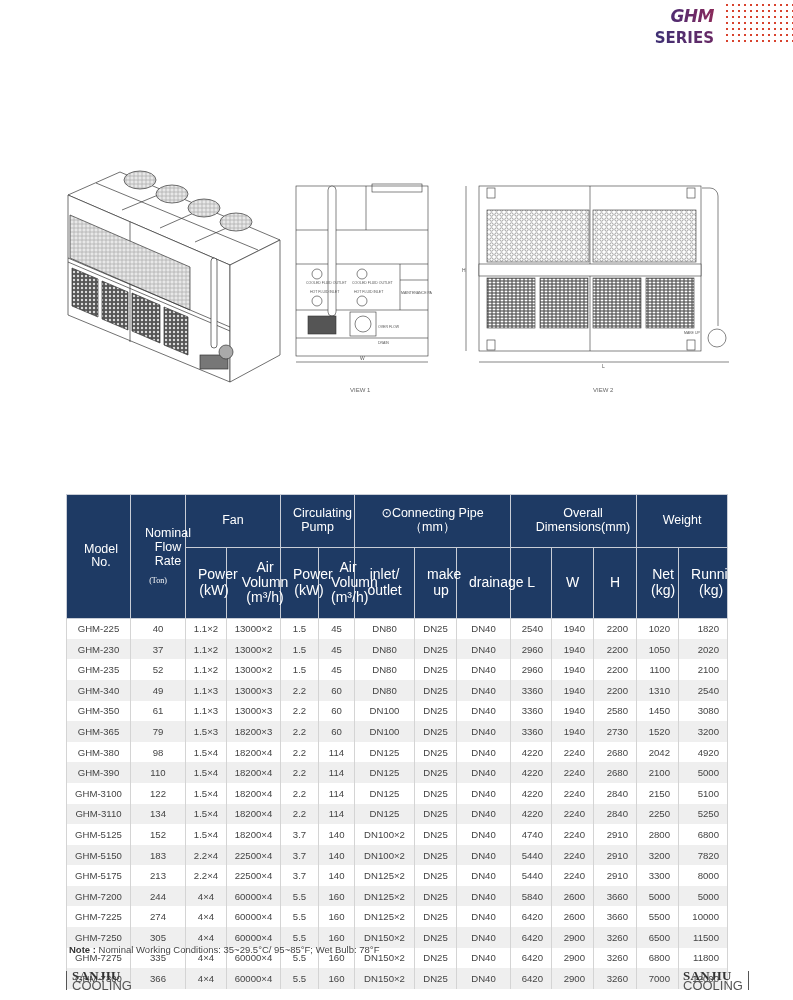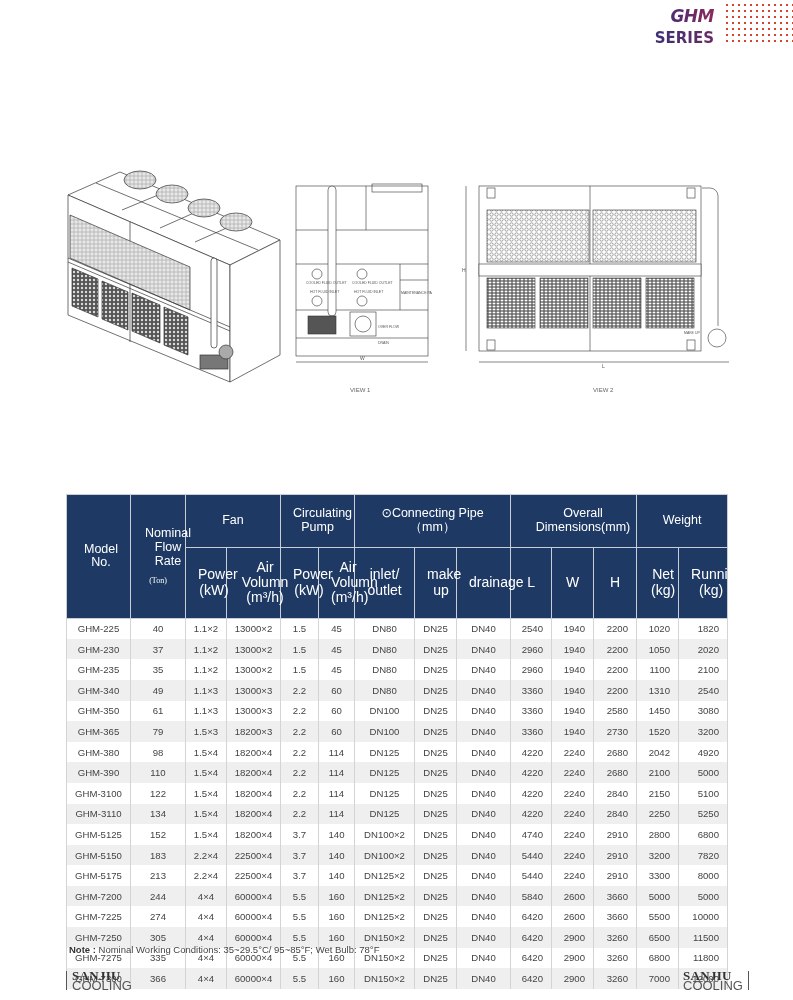--- a/index.html
+++ b/index.html
@@ -228,21 +228,21 @@
         <td>DN25</td>
         <td>DN40</td>
         <td class="num">2960</td>
         <td class="num">1940</td>
         <td class="num">2200</td>
         <td class="num">1050</td>
         <td class="num">2020</td>
       </tr>
       <tr class="odd">
         <td>GHM-235</td>
-        <td>35</td>
+        <td>52</td>
         <td>1.1×2</td>
         <td>13000×2</td>
         <td>1.5</td>
         <td>45</td>
         <td>DN80</td>
         <td>DN25</td>
         <td>DN40</td>
         <td class="num">2960</td>
         <td class="num">1940</td>
         <td class="num">2200</td>

